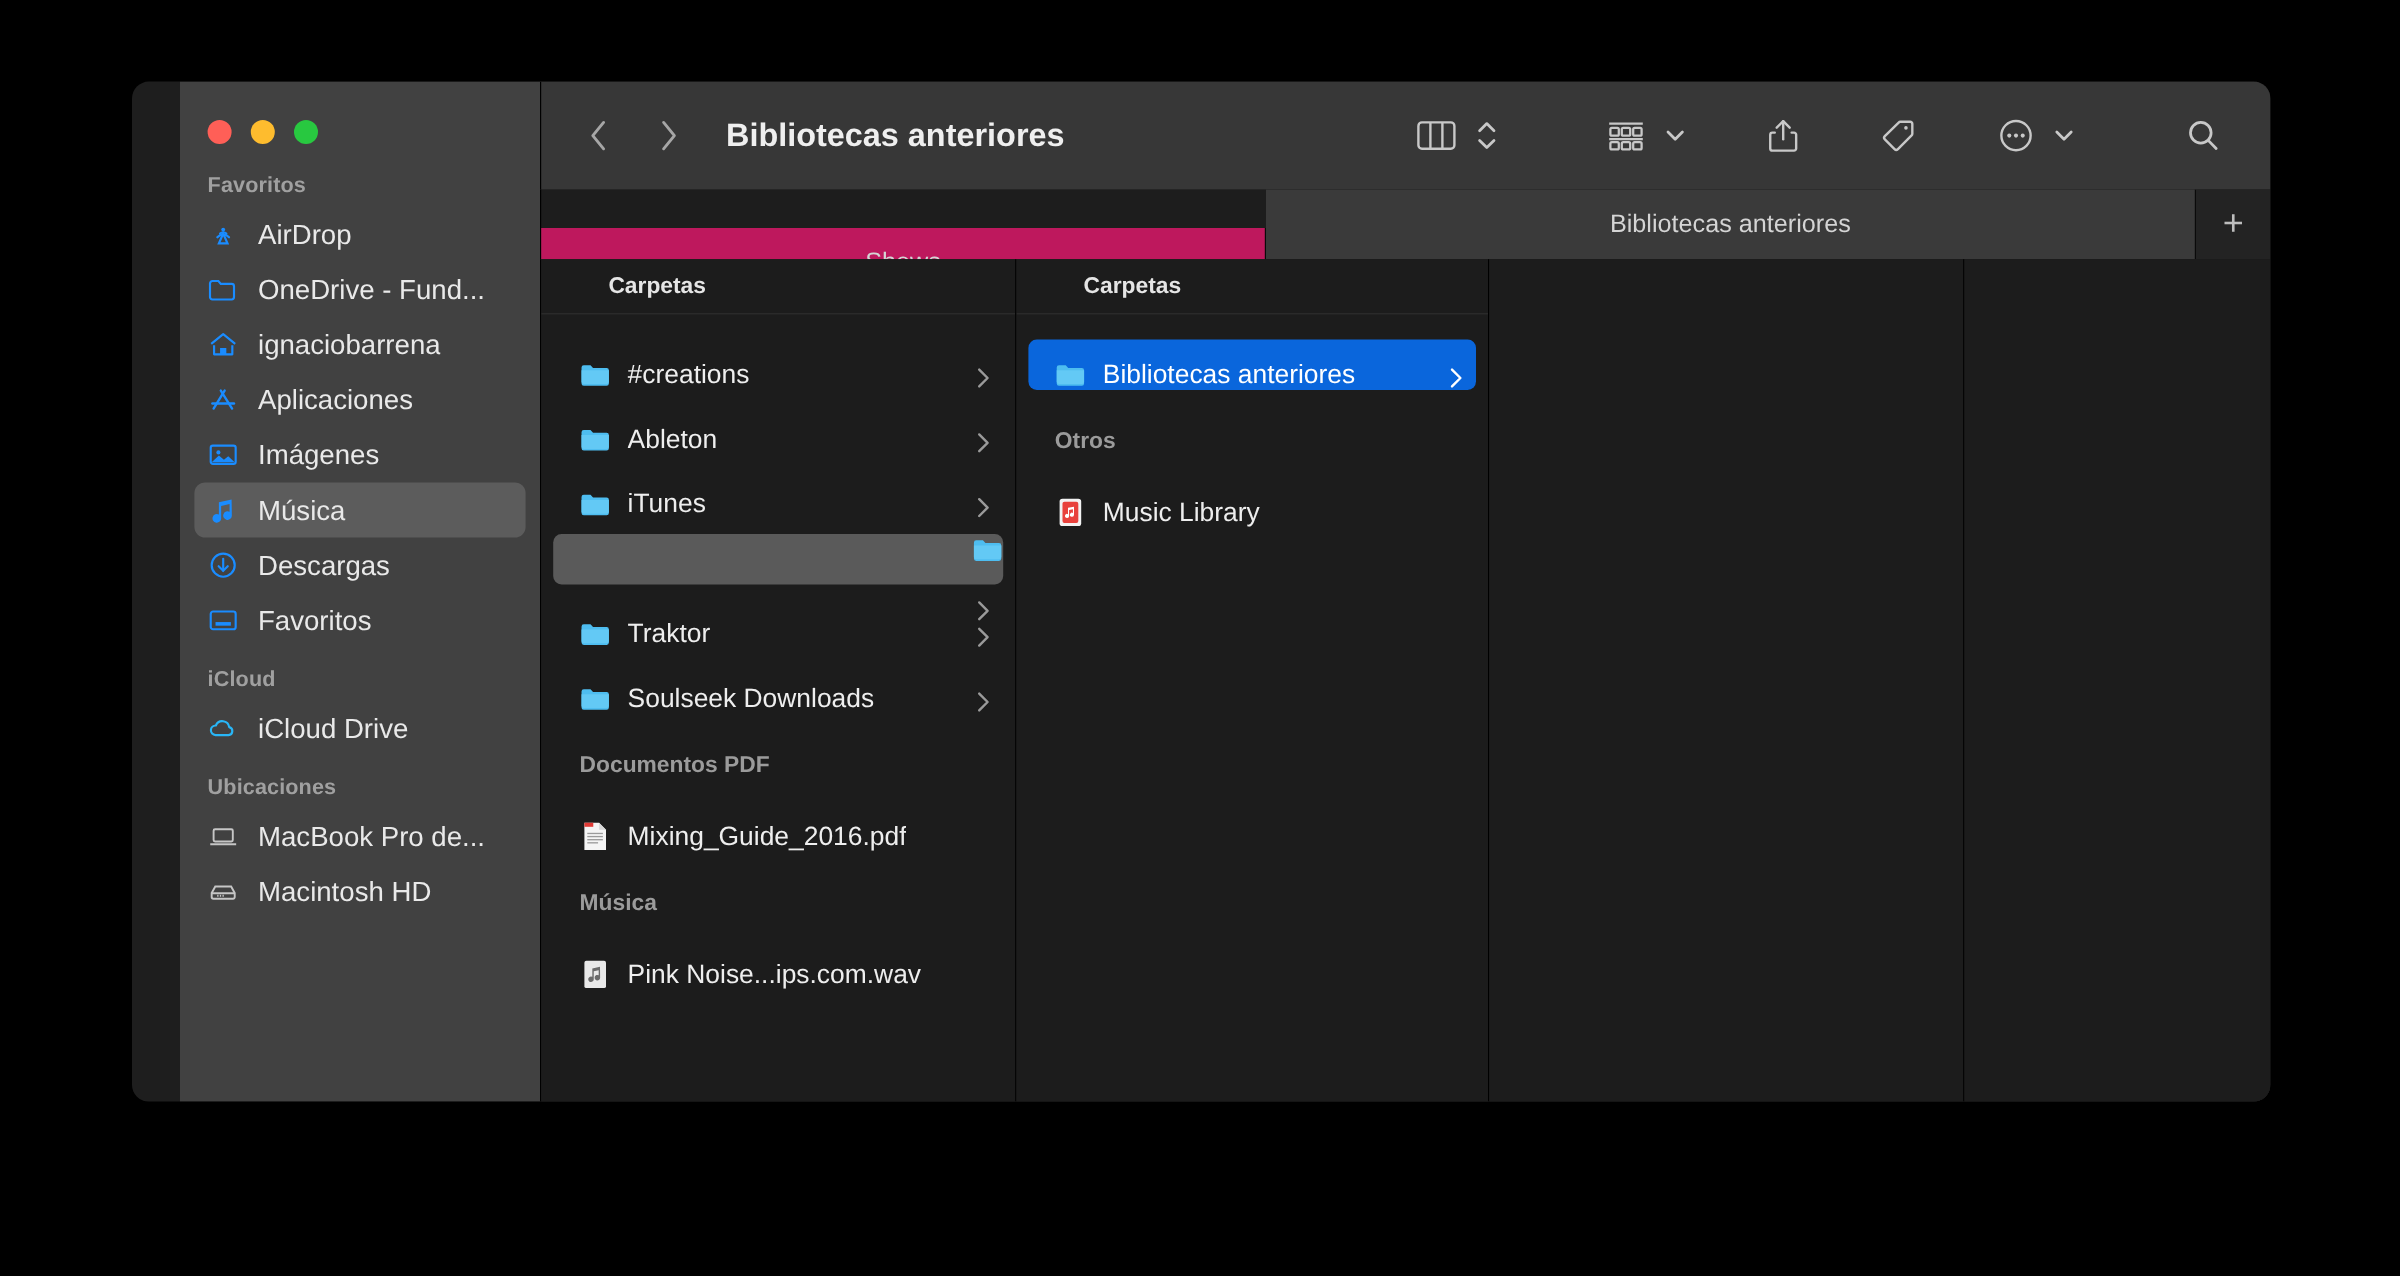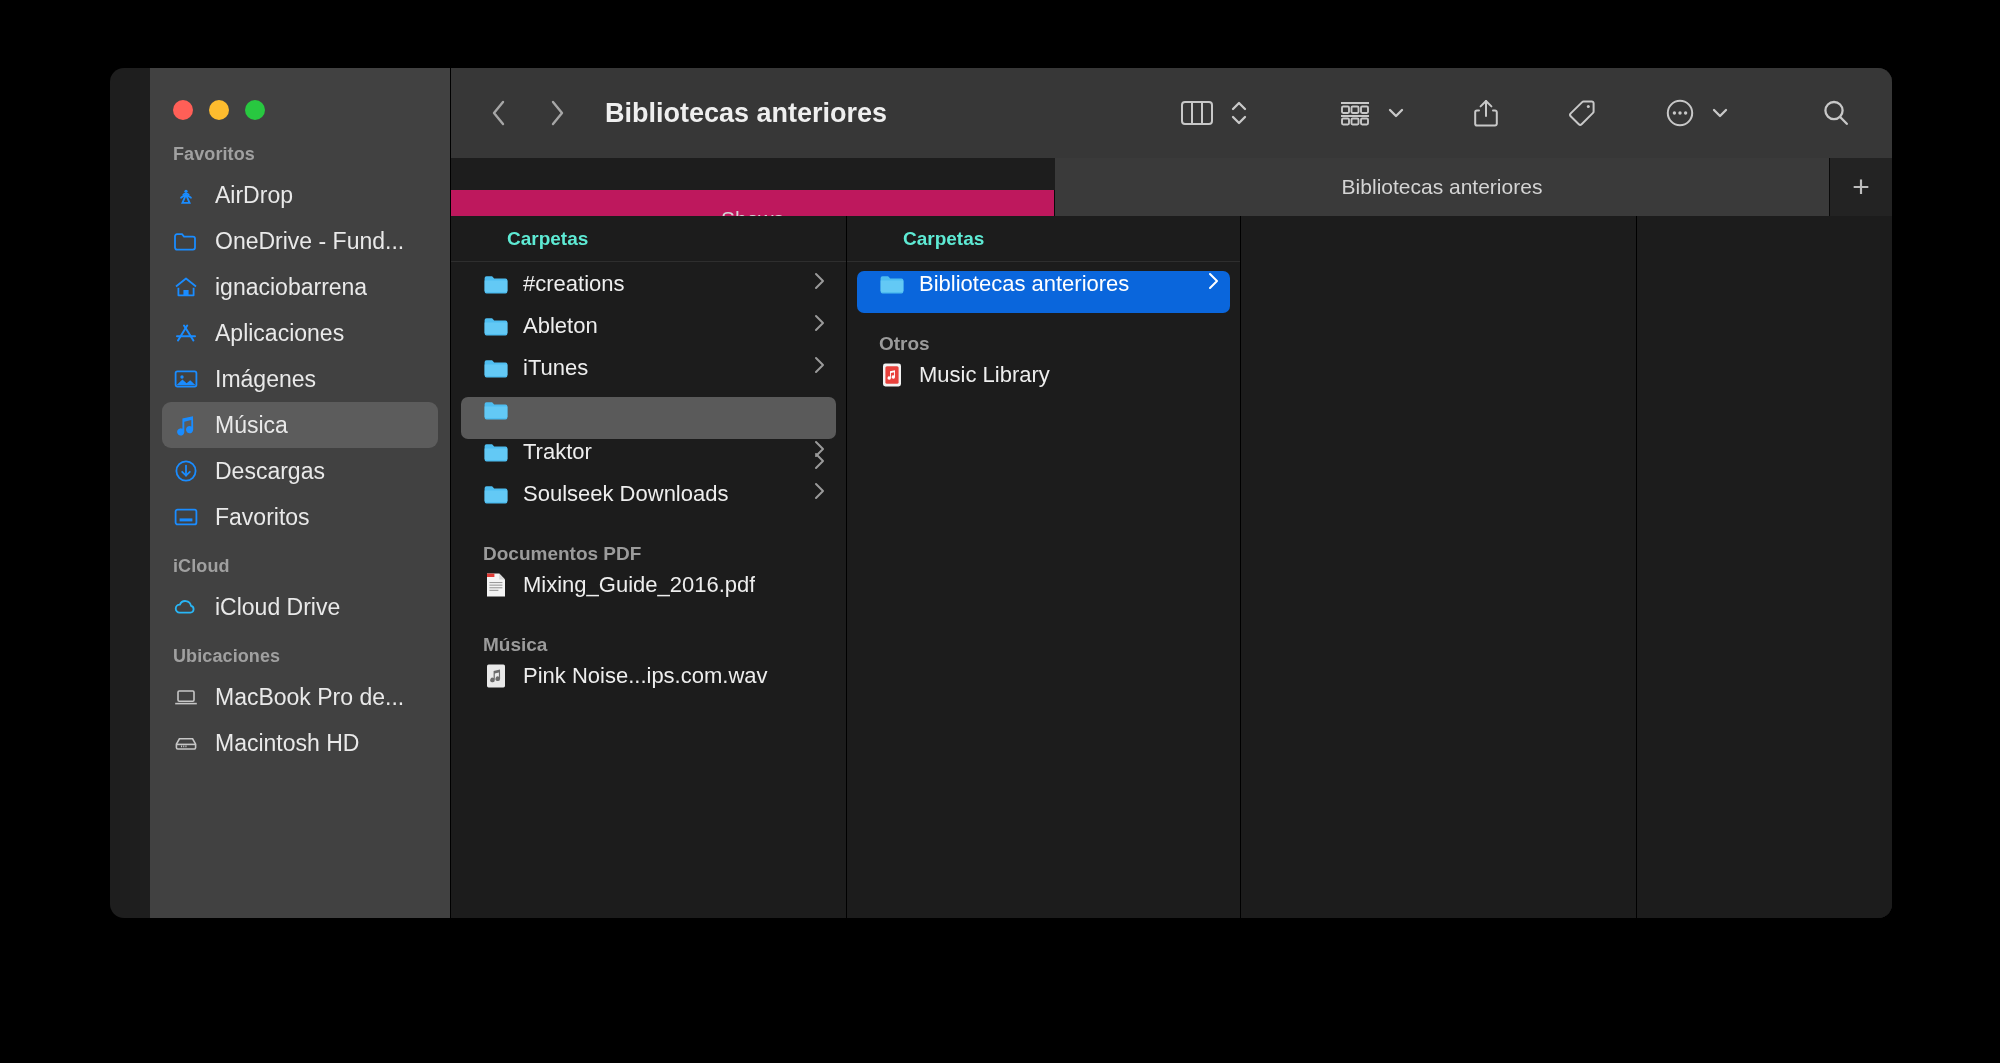--- a/index.html
+++ b/index.html
@@ -170,32 +170,32 @@
   .col.c2 { flex: 0 0 394px; }
   .col.c3 { flex: 0 0 396px; }
   .col.c4 { flex: 1 1 auto; border-right: none; }
 
   .col-header {
     height: 46px;
     flex: 0 0 46px;
     display: flex;
     align-items: center;
     padding-left: 56px;
-    color: #5eead4;
+    color: #e5e5e5;
     font-size: 19px;
     font-weight: 700;
     border-bottom: 1px solid #2e2e2e;
   }
   .col-body { flex: 1 1 auto; padding-top: 9px; }
 
   .row {
     display: flex;
-    align-items: flex-start;
+    align-items: flex-end;
     height: 42px;
-    margin: 0 10px;
+    margin: 12px 10px;
     padding-left: 22px;
     border-radius: 7px;
     color: #eeeeee;
     font-size: 22px;
     gap: 14px;
     white-space: nowrap;
   }
   .row.hl { background: #5a5a5a; flex-direction: column; }
   .row.sel { background: #0a66dc; color: #ffffff; }
   .row-icon { width: 26px; height: 26px; flex: 0 0 26px; display:flex; align-items:center; justify-content:center; }

